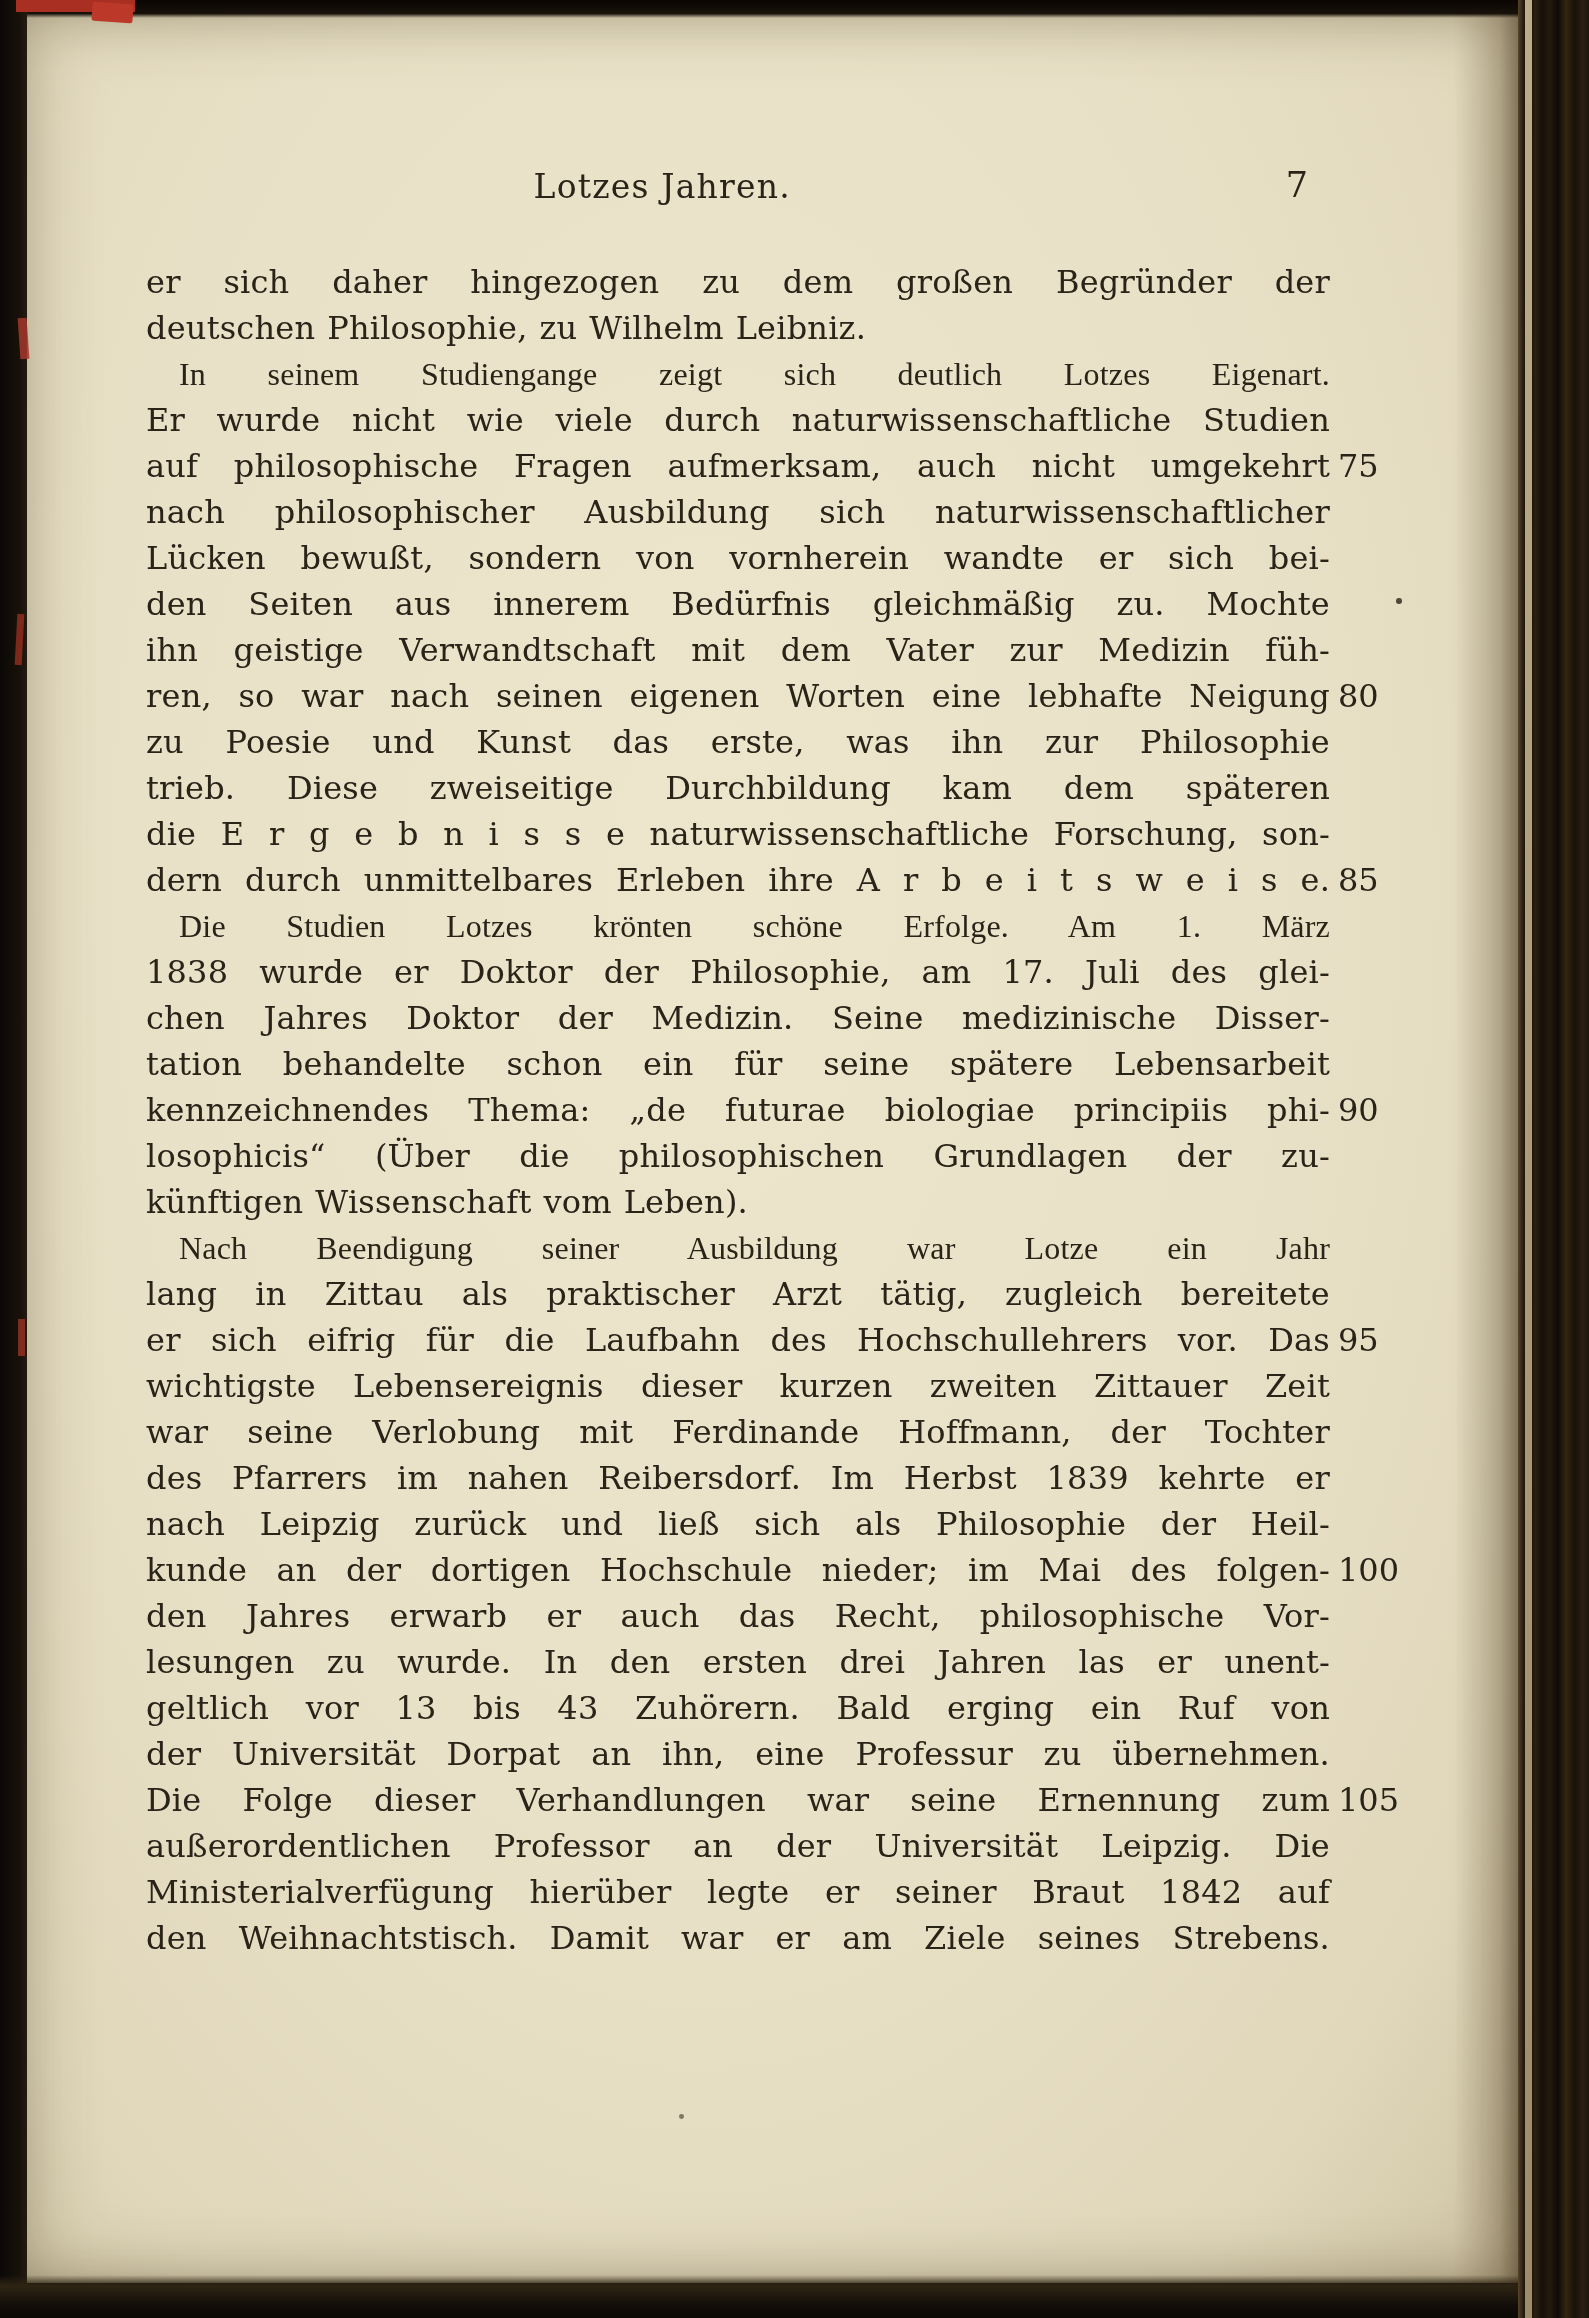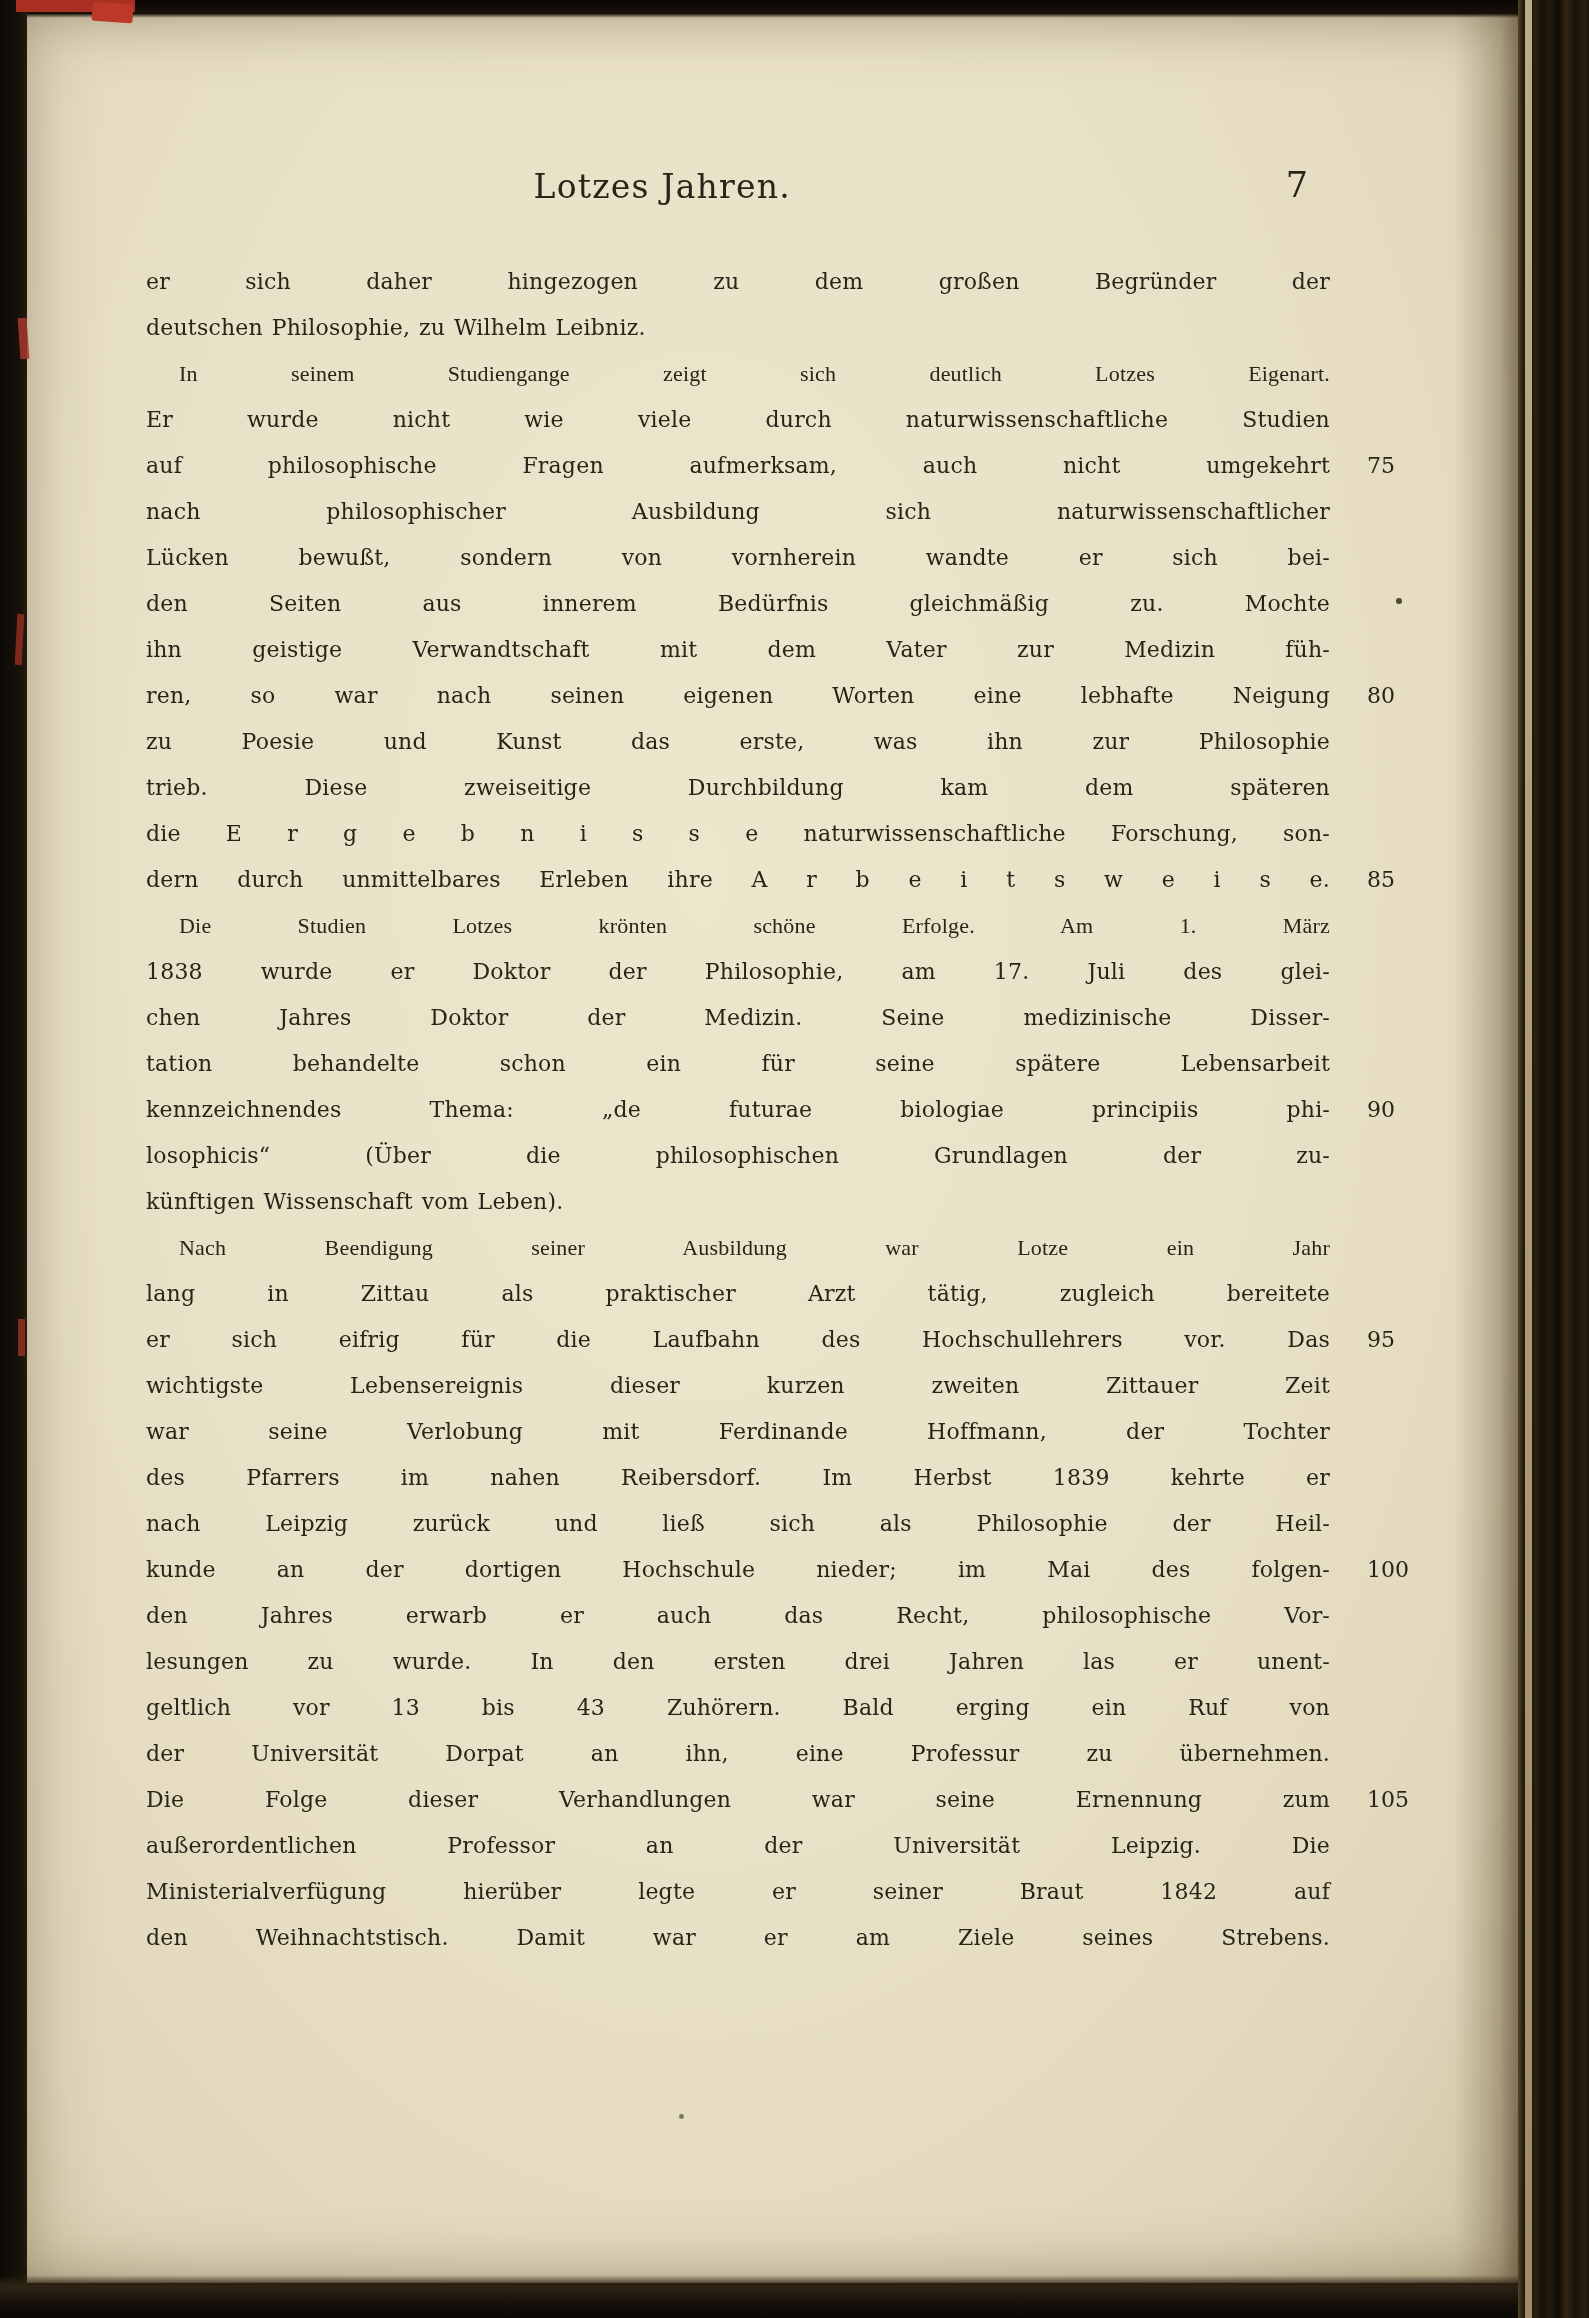--- a/index.html
+++ b/index.html
@@ -60,31 +60,31 @@
   .header-row {
     position: absolute; left: 119px; top: 156px; width: 1184px; height: 49px;
     font-size: 33px; color: #2a2318; letter-spacing: 1.2px;
   }
   .title { position: absolute; left: 43.6%; transform: translateX(-50%); white-space: nowrap; }
   .pagenum { position: absolute; right: 22px; top: -1.6px; font-size: 35px; letter-spacing: 0; }
 
   
   .textblock {
     position: absolute; left: 119px; top: 248px; width: 1184px;
-    font-size: 22px; color: #2a2318; letter-spacing: 0.2px; word-spacing: 1.6px;
+    font-size: 32px; color: #2a2318; letter-spacing: 0.2px; word-spacing: 1.6px;
   }
   .line {
     position: relative; height: 46px; line-height: 46px;
     text-align: justify; text-align-last: justify;
     white-space: normal;
   }
   .line.noj { text-align-last: left; }
   .line.indent { text-indent: 33px; font-family: Liberation Serif, serif; }
   .line .num {
-    position: absolute; left: 1221px; top: 0; width: 111px;
+    position: absolute; left: 1192px; top: 0; width: 111px;
     text-align: center; text-indent: 0; letter-spacing: 0;
   }
 
   
   .speck-1 { position: absolute; left: 1369px; top: 587px;  width: 5.6px; height: 5.6px; background: #2a2318; border-radius: 50%; opacity: .8; }
   .speck-2 { position: absolute; left: 652px;  top: 2103px; width: 4.8px; height: 4.8px; background: #2a2318; border-radius: 50%; opacity: .55; }
 </style>
 </head>
 <body>
 

